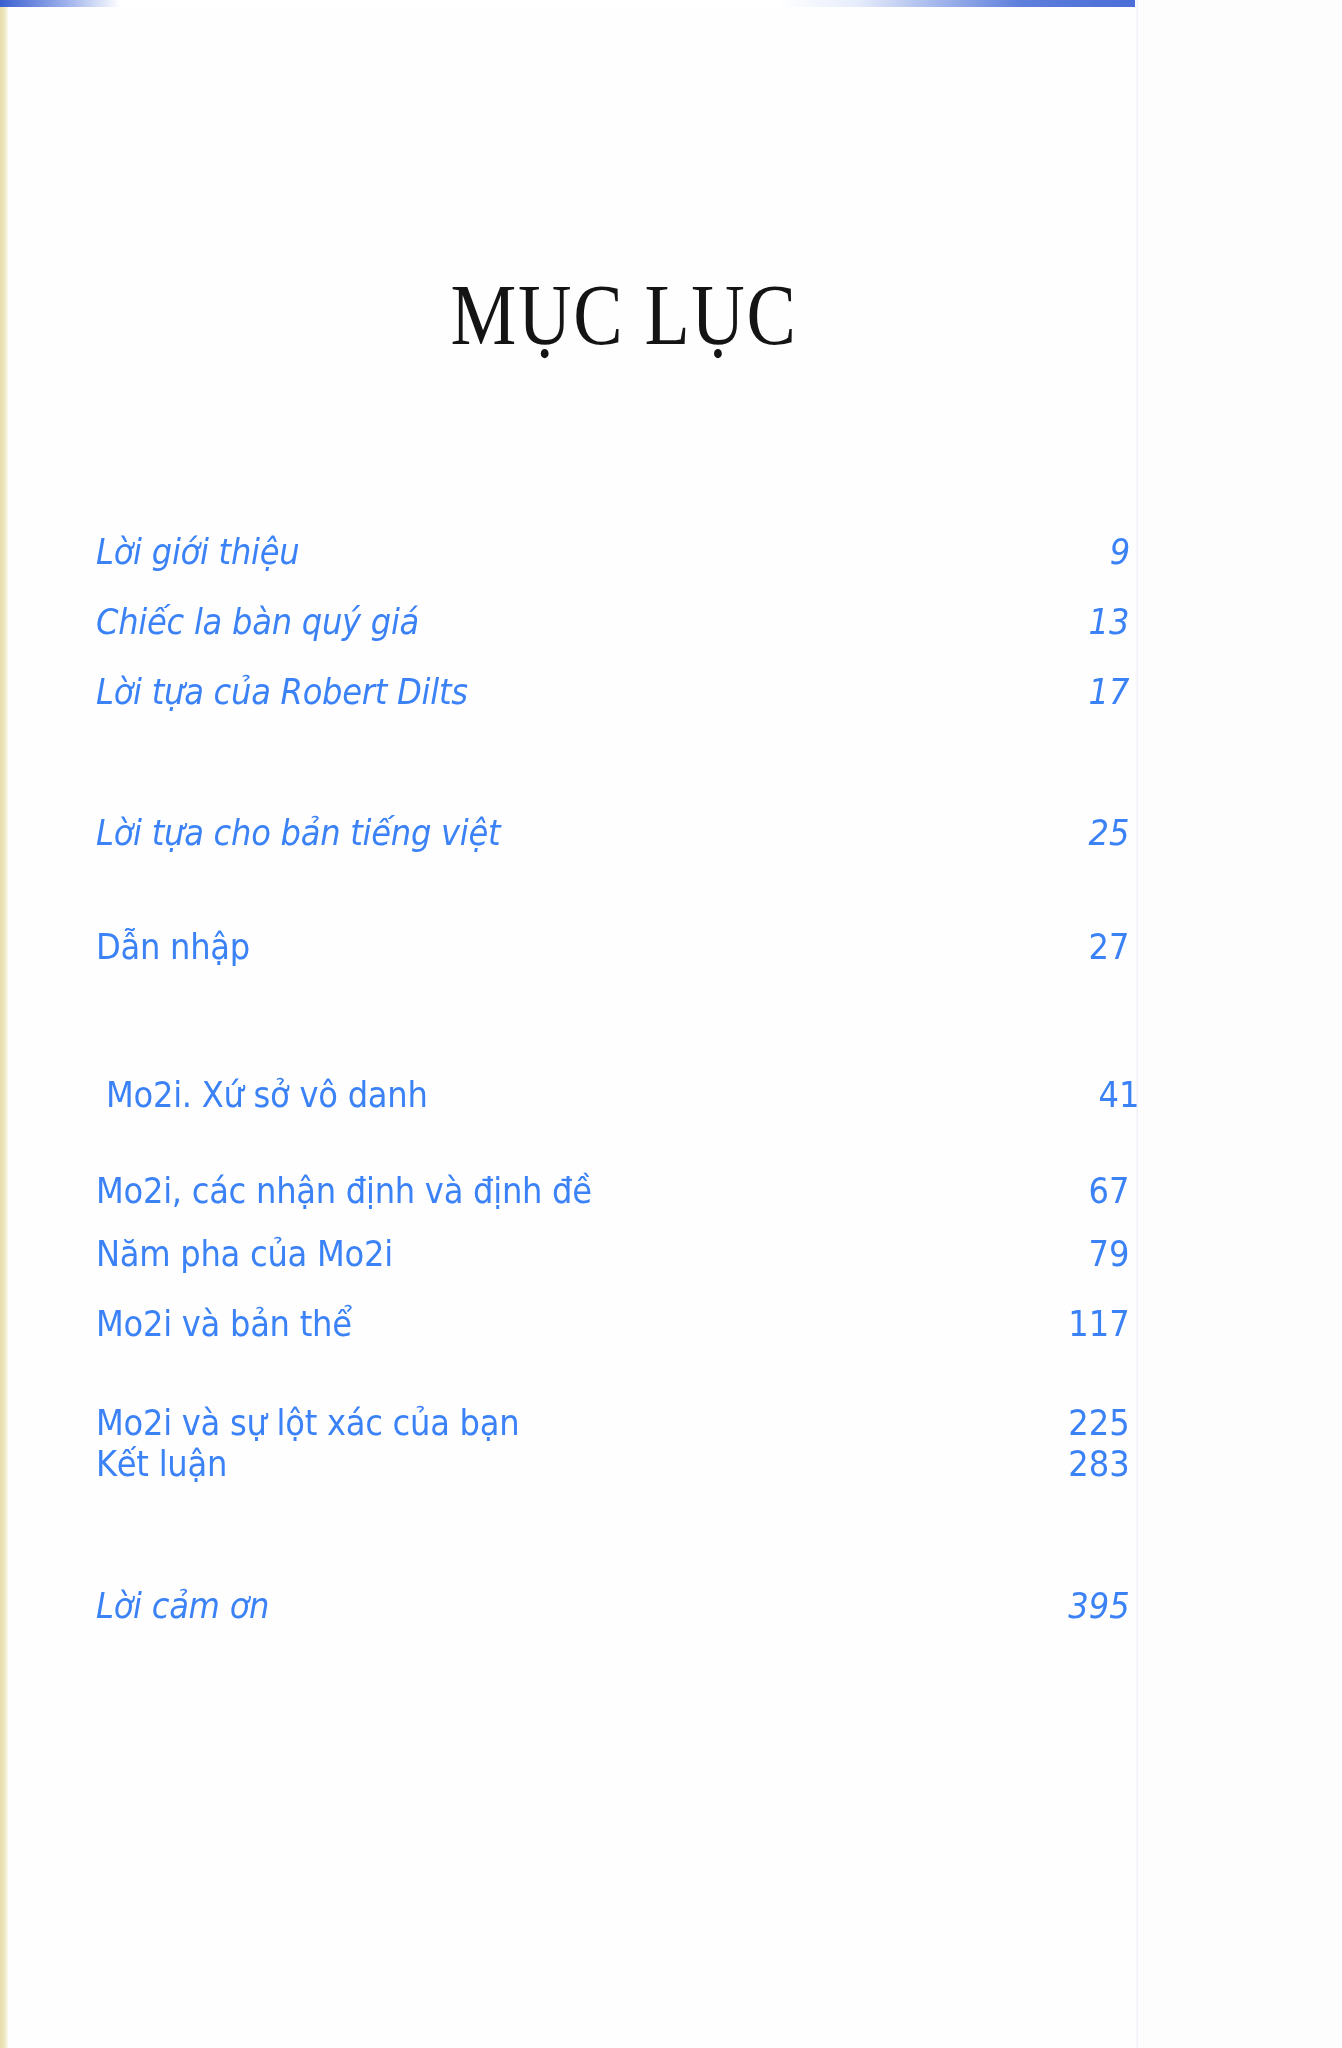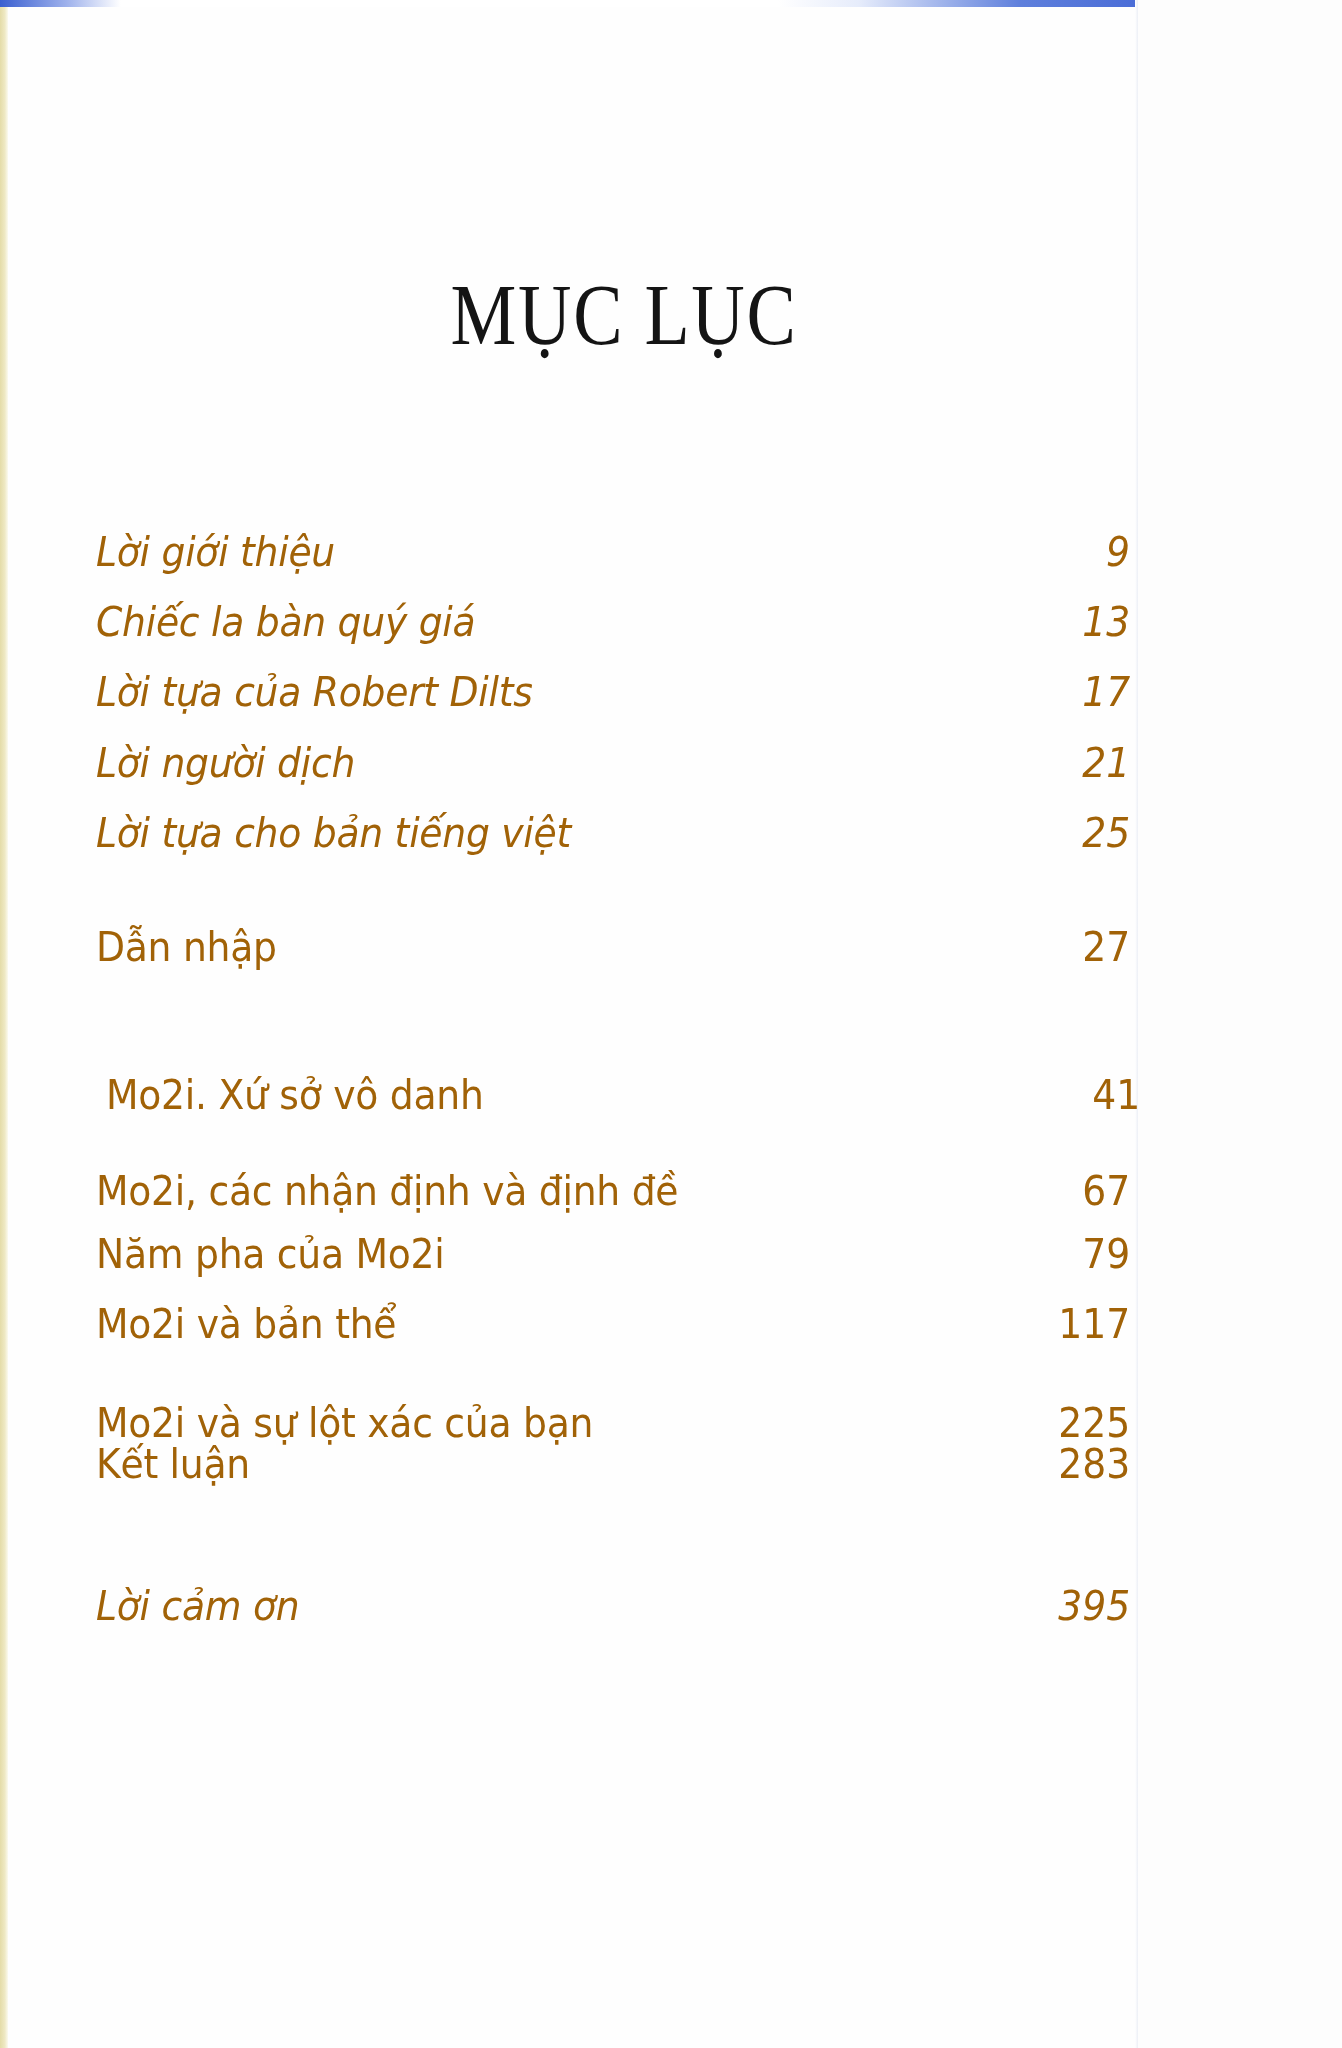--- a/index.html
+++ b/index.html
@@ -52,22 +52,22 @@
     }
     .toc-row {
       position: absolute;
       left: 96px;
       width: 1034px;
       height: 50px;
       display: flex;
       justify-content: space-between;
       align-items: center;
       font-family: "DejaVu Sans", "Liberation Sans", sans-serif;
-      color: #a16207;
-      font-size: 41px;
+      color: #3b82f6;
+      font-size: 35px;
       line-height: 50px;
     }
     .toc-row.italic {
       font-style: italic;
     }
     .toc-row .label {
       white-space: nowrap;
       transform: scaleX(0.92);
       transform-origin: left center;
       letter-spacing: -0.3px;
@@ -93,24 +93,20 @@
     <span class="label">Lời giới thiệu</span>
     <span class="page-num">9</span>
   </div>
   <div class="toc-row italic" style="top:597px;">
     <span class="label">Chiếc la bàn quý giá</span>
     <span class="page-num">13</span>
   </div>
   <div class="toc-row italic" style="top:667px;">
     <span class="label">Lời tựa của Robert Dilts</span>
     <span class="page-num">17</span>
-  </div>
-  <div class="toc-row italic" style="top:738px;">
-    <span class="label">Lời người dịch</span>
-    <span class="page-num">21</span>
   </div>
   <div class="toc-row italic" style="top:808px;align-items:flex-end;">
     <span class="label">Lời tựa cho bản tiếng việt</span>
     <span class="page-num">25</span>
   </div>
 
   <div class="toc-row" style="top:922px;">
     <span class="label">Dẫn nhập</span>
     <span class="page-num">27</span>
   </div>

